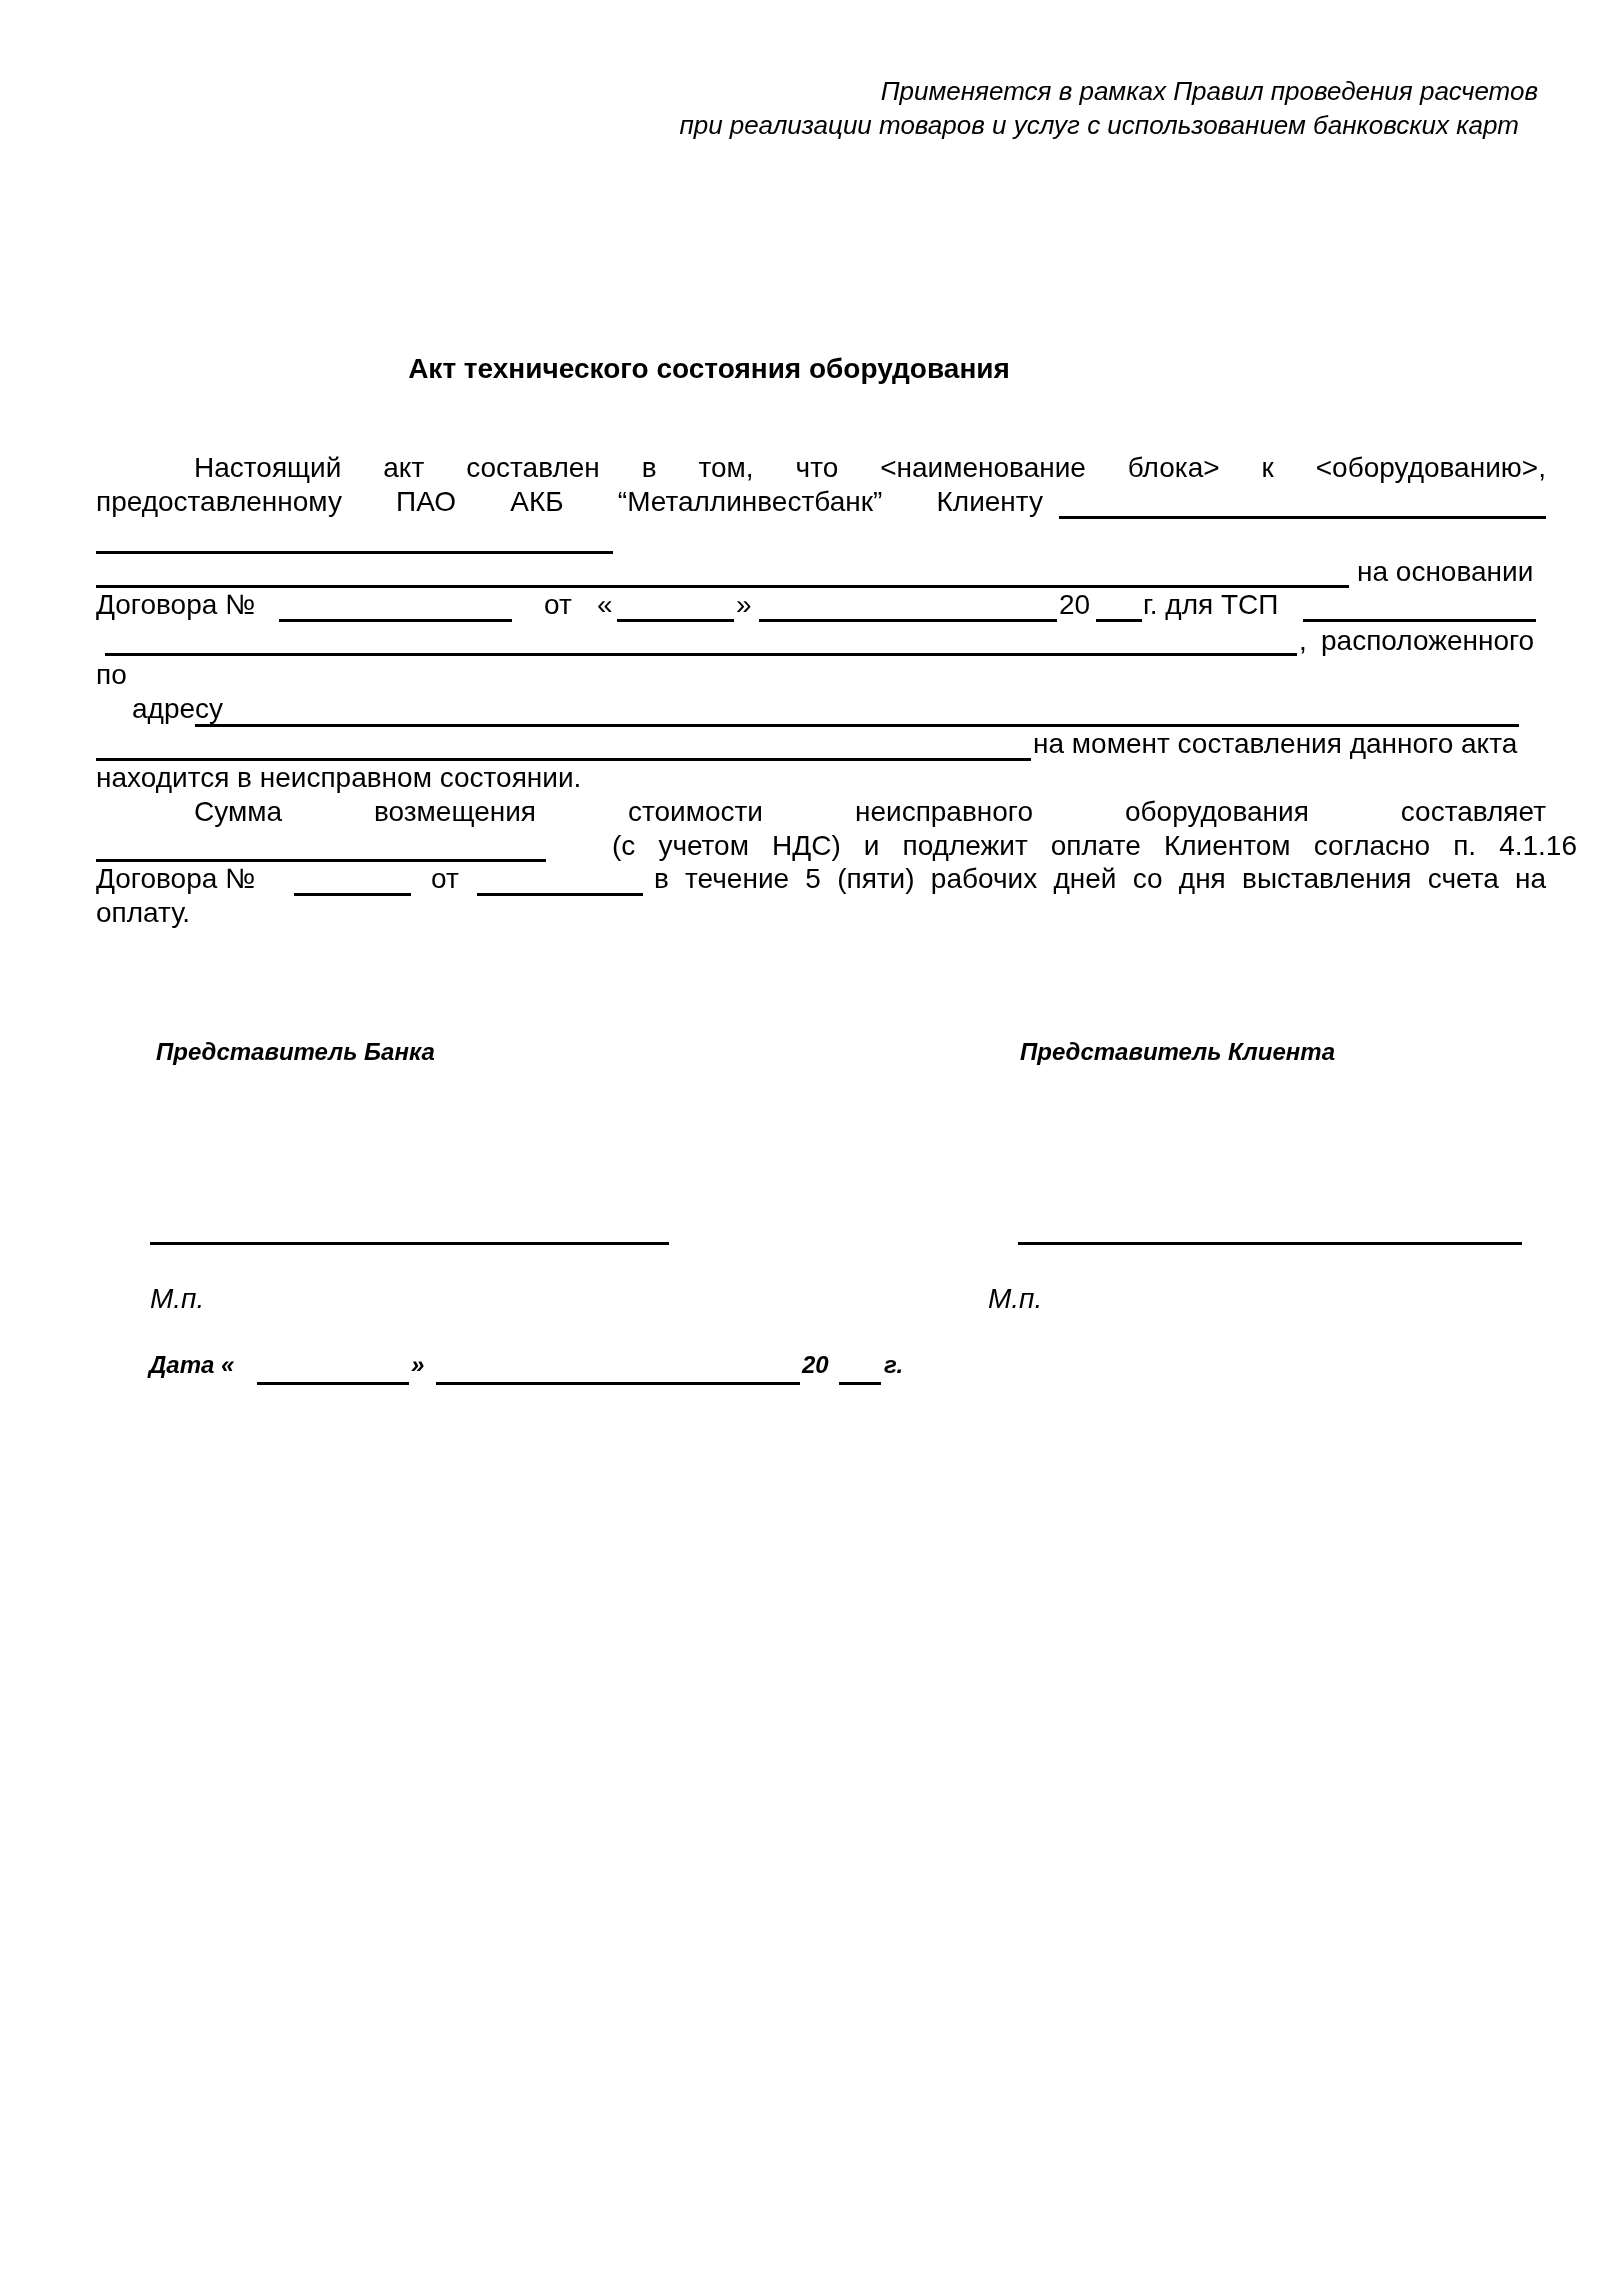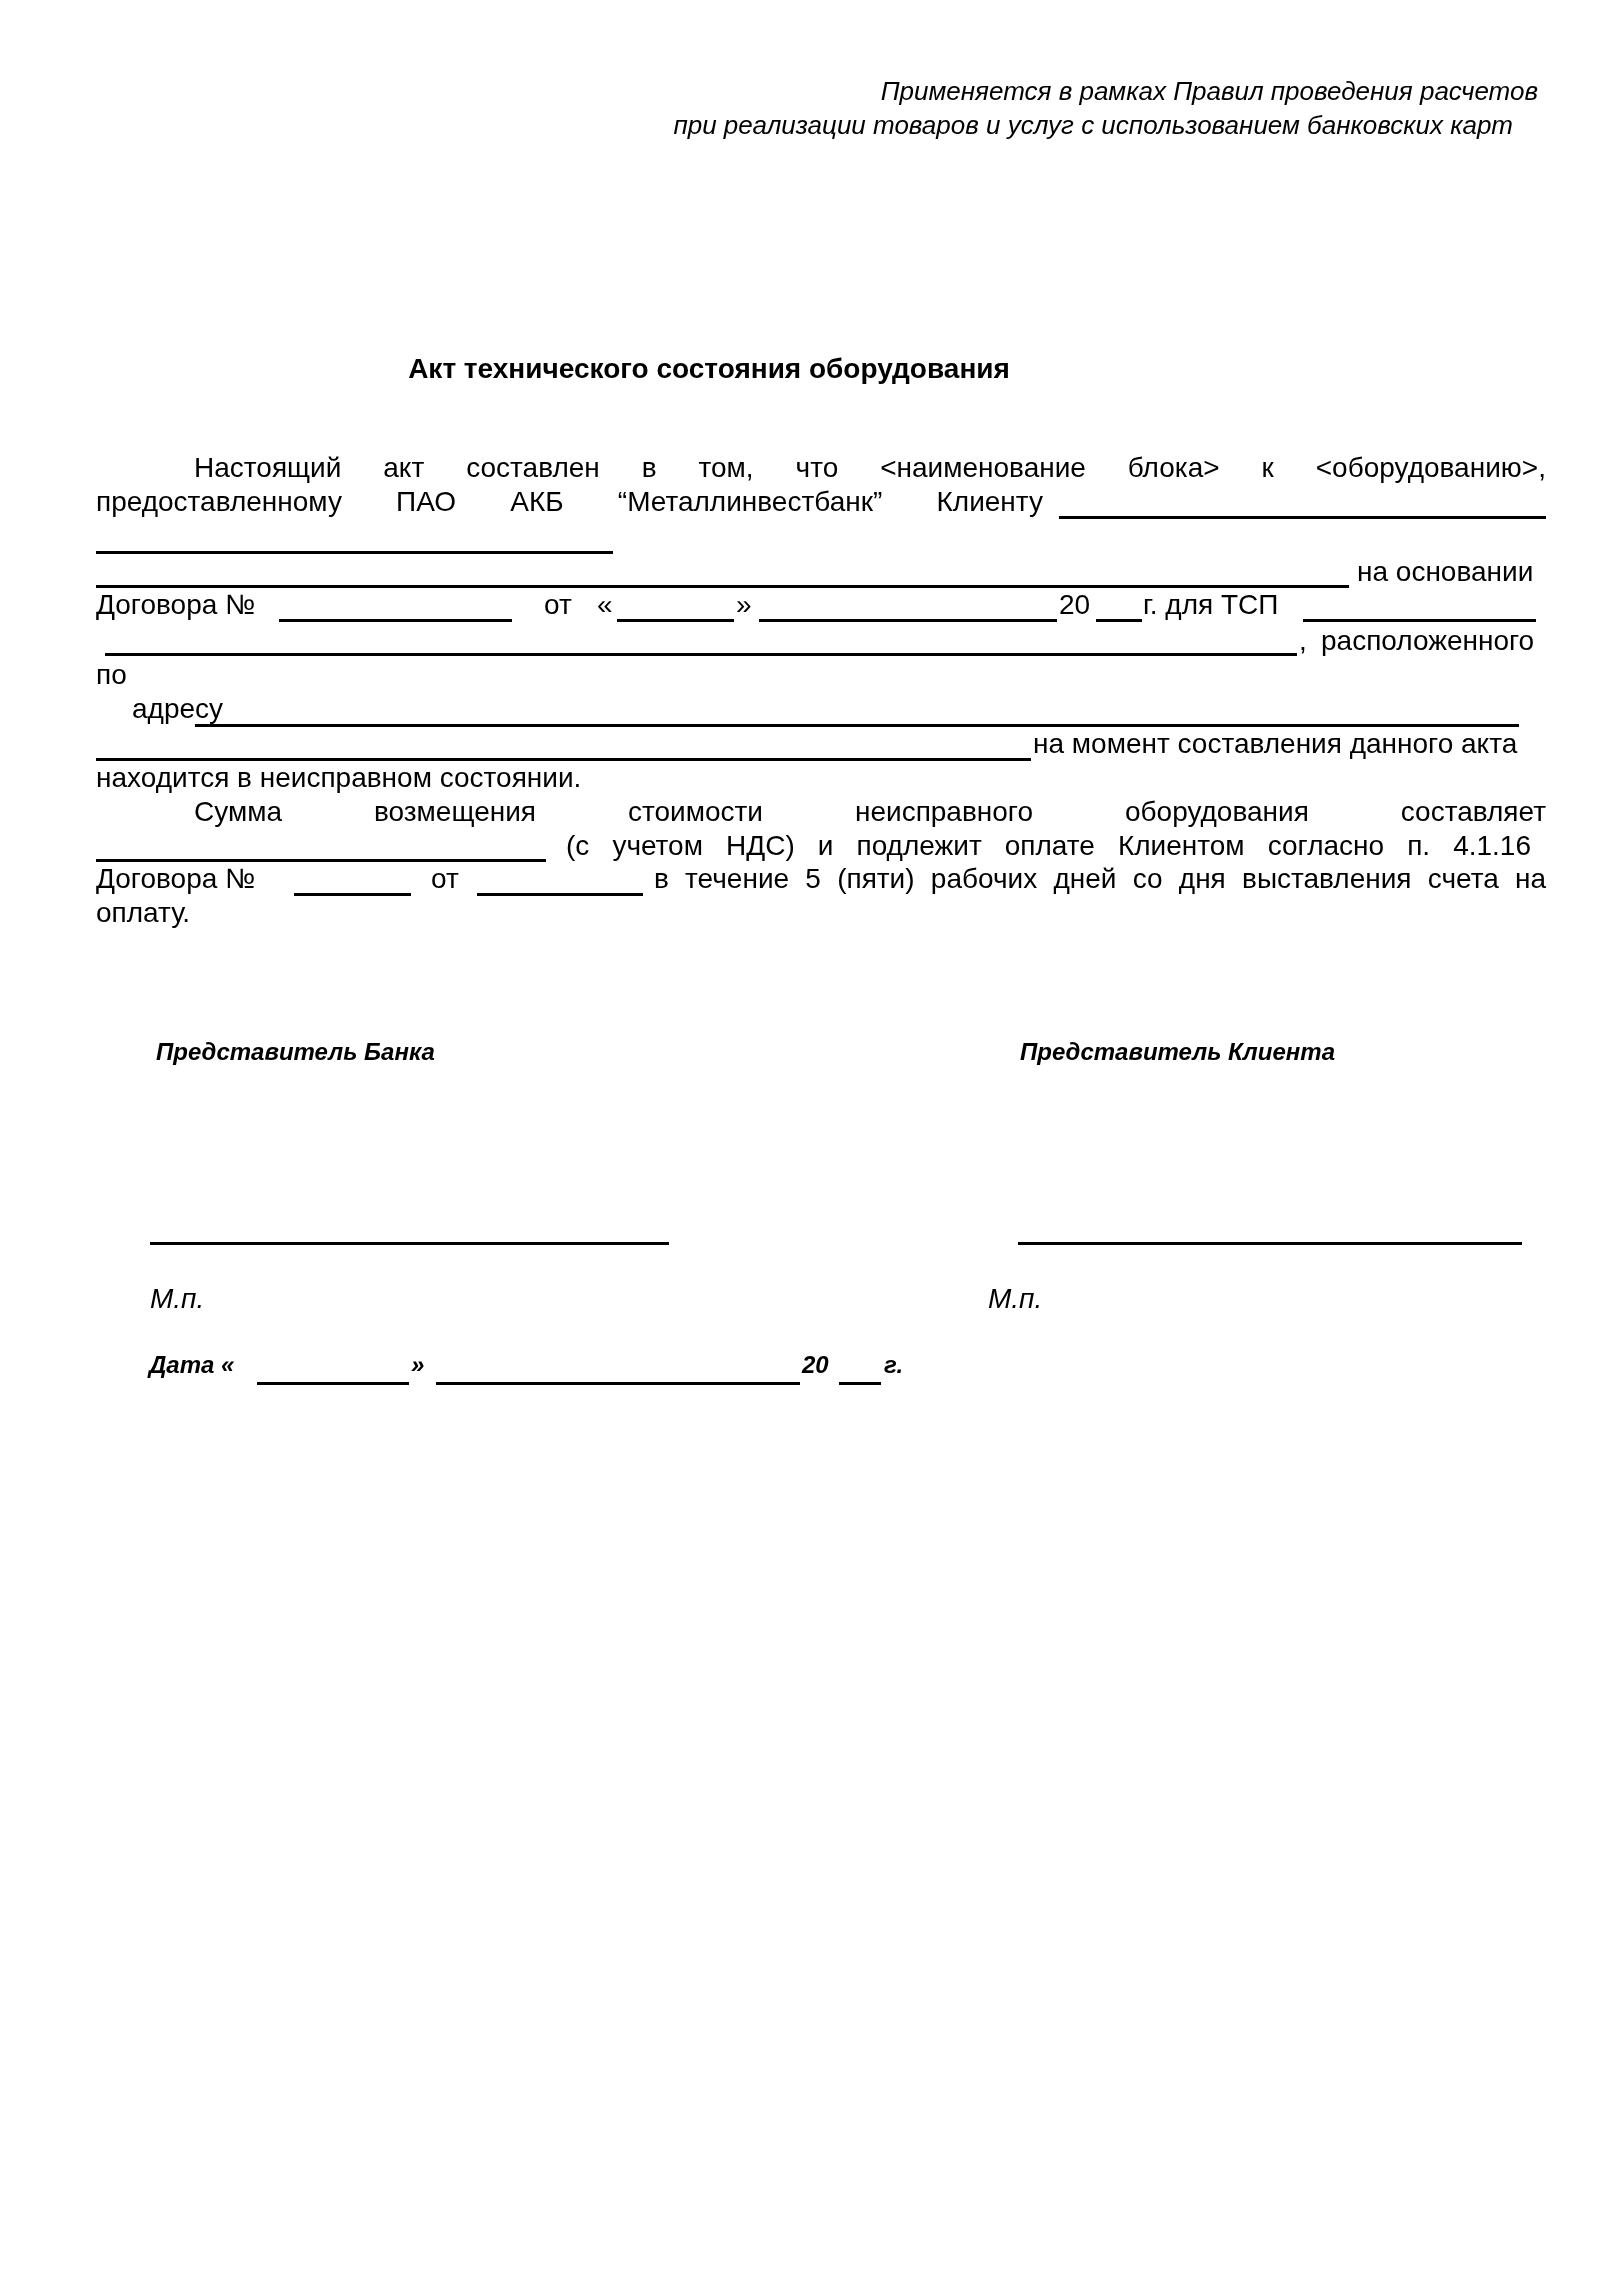--- a/index.html
+++ b/index.html
@@ -13,21 +13,21 @@
     .title { font-weight: bold; font-size: 28px; left: 0; width: 1418px; text-align: center; top: 353px; }
     .line { position: absolute; height: 2.5px; background: #000; }
     .just { display: flex; justify-content: space-between; left: 96px; width: 1450px; }
     .sigi { font-style: italic; font-weight: bold; font-size: 24px; }
     .mp { font-style: italic; font-size: 28px; }
   </style>
 </head>
 <body>
 
 <div class="abs hdr" style="top:74px;">Применяется в рамках Правил проведения расчетов</div>
-<div class="abs hdr" style="top:108px; right:110px;margin-left:24px;">при реализации товаров и услуг с использованием банковских карт</div>
+<div class="abs hdr" style="top:108px; right:104px;margin-left:24px;">при реализации товаров и услуг с использованием банковских карт</div>
 
 <div class="abs title">Акт технического состояния оборудования</div>
 
 <div class="abs txt just" style="top:451px; left:194px; width:1352px;gap:28px;">
   <span>Настоящий</span>
   <span>акт</span>
   <span>составлен</span>
   <span>в</span>
   <span>том,</span>
   <span>что</span>
@@ -80,21 +80,21 @@
 <div class="abs txt just" style="top:795px; left:194px; width:1352px;">
   <span>Сумма</span>
   <span>возмещения</span>
   <span>стоимости</span>
   <span>неисправного</span>
   <span>оборудования</span>
   <span>составляет</span>
 </div>
 
 <div class="line" style="top:859px; left:96px; width:450px;"></div>
-<div class="abs txt" style="top:829px; left:566px; width:965px; text-align:justify; text-align-last:justify;">(с учетом НДС) и подлежит оплате Клиентом согласно п. 4.1.16</div>
+<div class="abs txt" style="top:829px; left:612px; width:965px; text-align:justify; text-align-last:justify;">(с учетом НДС) и подлежит оплате Клиентом согласно п. 4.1.16</div>
 
 <div class="abs txt" style="top:862px; left:96px;">Договора №</div>
 <div class="line" style="top:893px; left:294px; width:117px;"></div>
 <div class="abs txt" style="top:862px; left:431px;">от</div>
 <div class="line" style="top:893px; left:477px; width:166px;"></div>
 <div class="abs txt" style="top:862px; left:654px; width:892px; text-align:justify; text-align-last:justify;">в течение 5 (пяти) рабочих дней со дня выставления счета на</div>
 
 <div class="abs txt" style="top:896px; left:96px;">оплату.</div>
 
 <div class="abs sigi" style="top:1038px; left:156px;">Представитель Банка</div>

